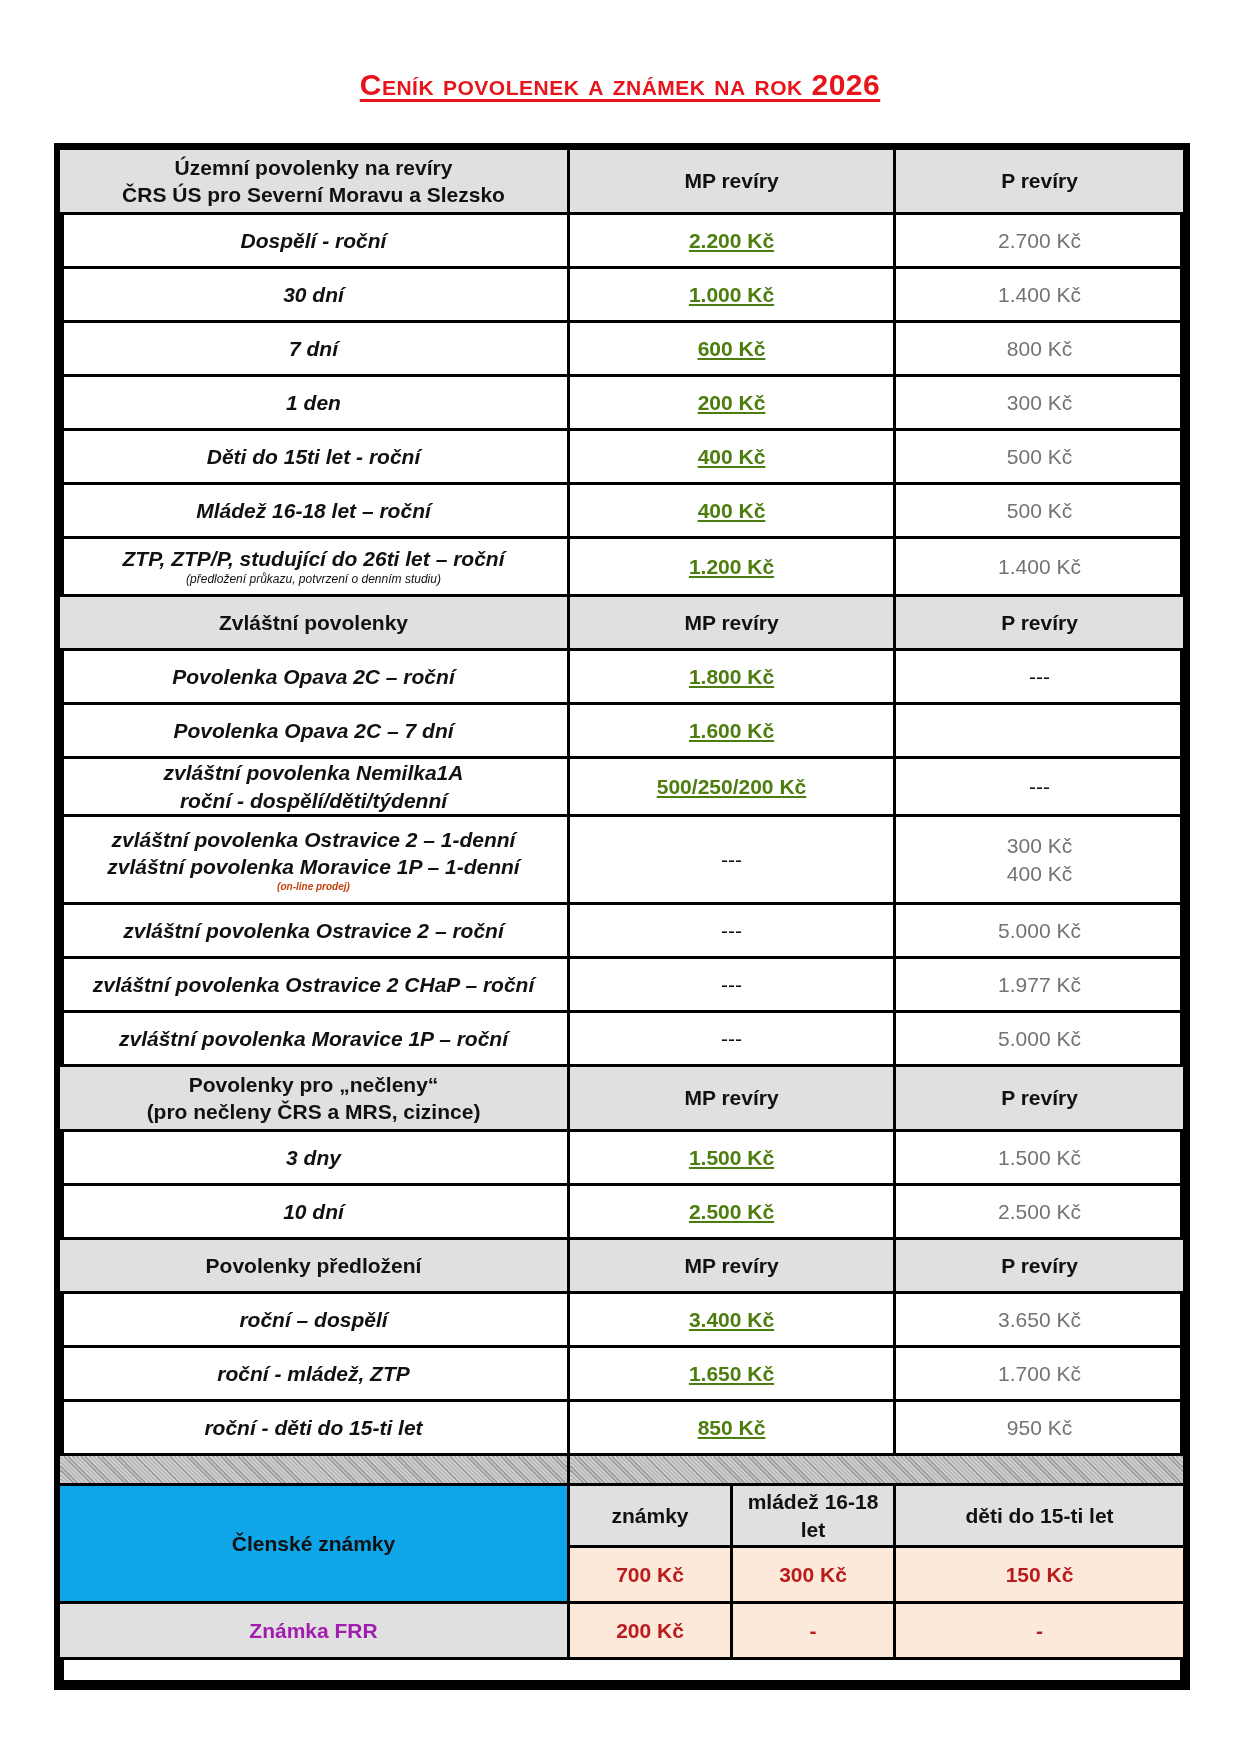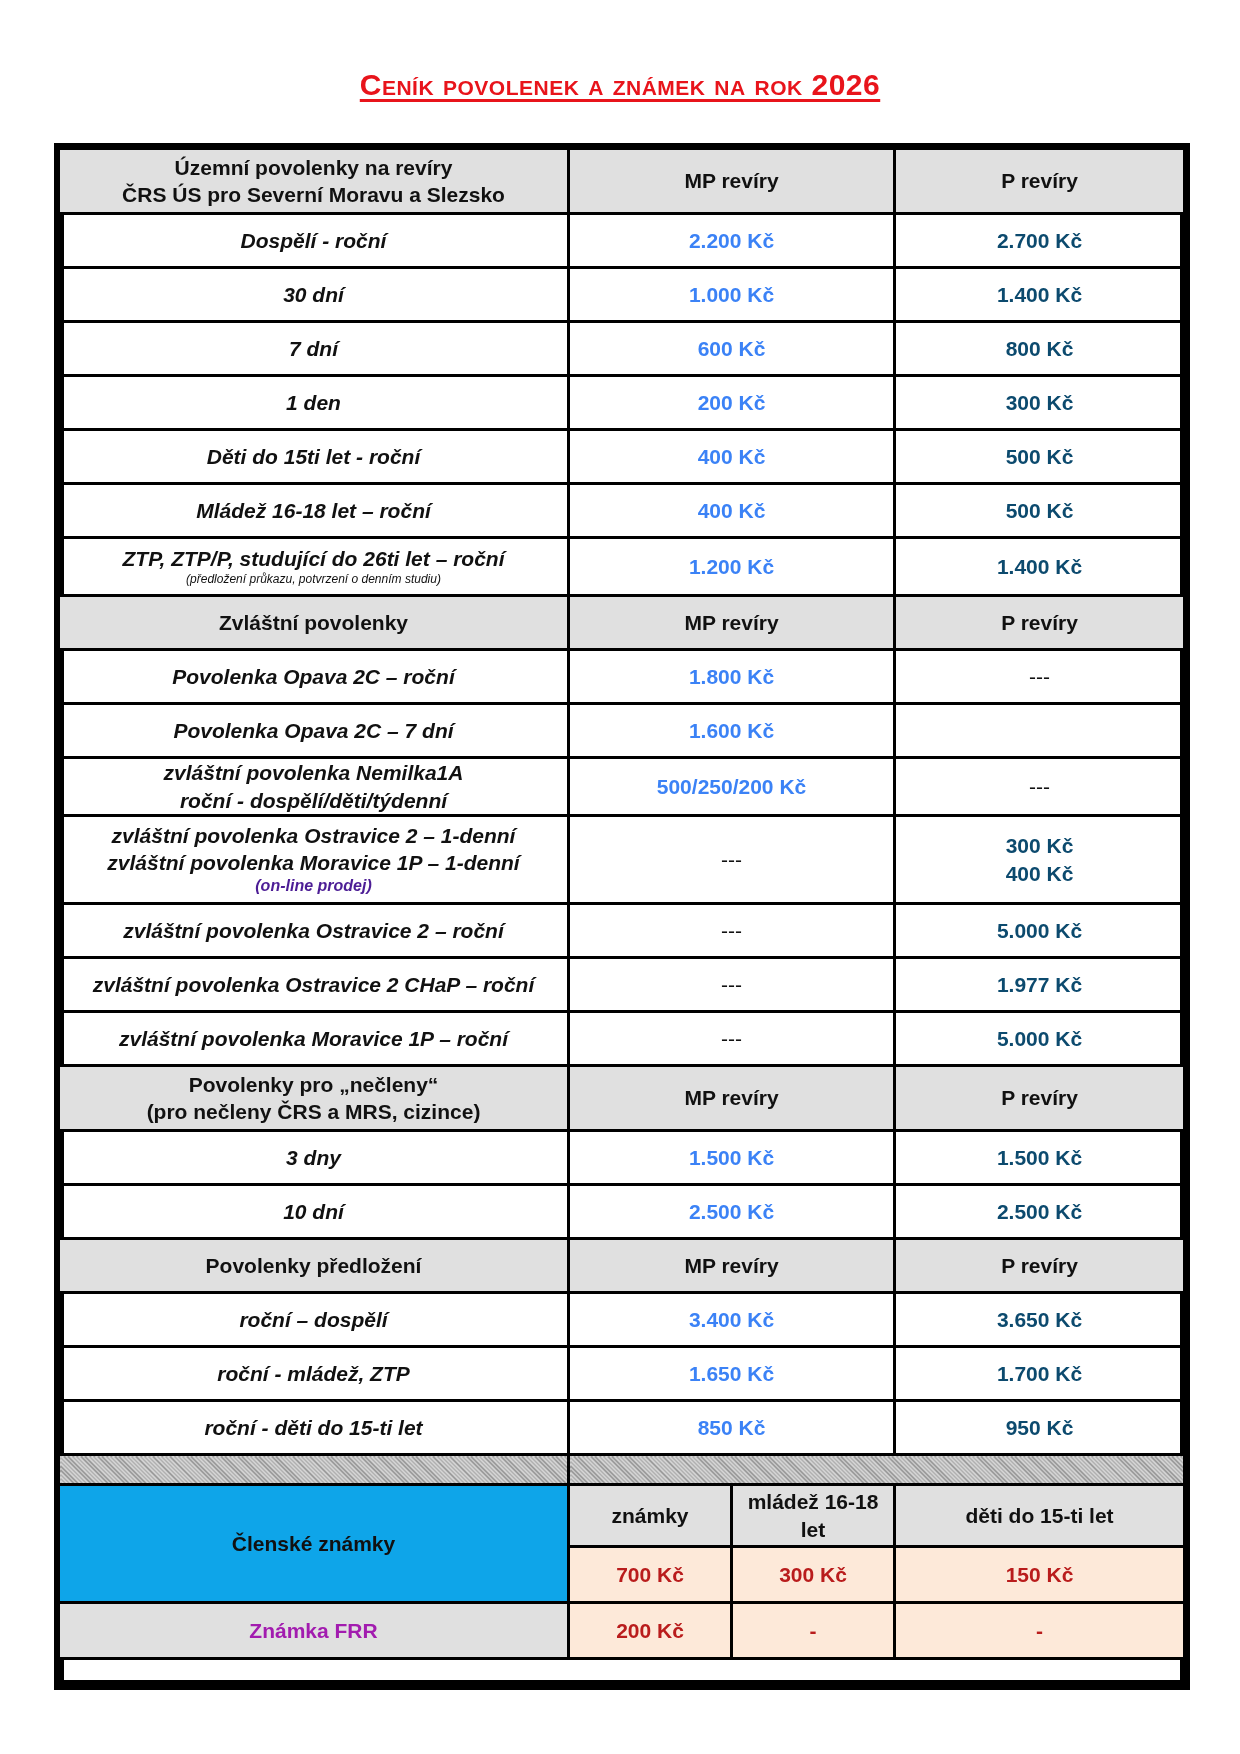--- a/index.html
+++ b/index.html
@@ -22,25 +22,25 @@
   table.price {
     position:absolute; left:57px; top:147px; width:1126px;
     border-collapse:collapse; table-layout:fixed;
   }
   table.price td {
     border:3px solid #000; text-align:center; vertical-align:middle;
     font-size:21px; line-height:1.3; padding:0 6px; box-sizing:border-box;
   }
   td.hdr { background:#e0e0e0; font-weight:bold; color:#111; }
   td.lbl { font-style:italic; font-weight:bold; color:#111; }
-  td.mp { color:#3b82f6; font-weight:bold; }
-  td.p  { color:#0c4a6e; font-weight:bold; }
+  td.mp { color:#4d7c0f; font-weight:bold;text-decoration:underline; }
+  td.p  { color:#737373; font-weight:normal; }
   td.dash { color:#111; font-weight:normal; }
   .small { font-size:12px; font-weight:normal; font-style:italic; display:block; }
-  .small-red { font-size:16px; font-weight:bold; font-style:italic; color:#4c1d95; display:block; }
+  .small-red { font-size:10px; font-weight:bold; font-style:italic; color:#c2410c; display:block; }
   td.hatch {
     background-color:#bdbdbd;
     background-image: repeating-linear-gradient(45deg, #8a8a8a 0 1px, #d6d6d6 1px 3px);
     height:30px;
   }
   td.peach { background:#fde9d9; font-weight:bold; color:#b91c1c; }
   td.sub { background:#e0e0e0; font-weight:bold; color:#111; vertical-align:top; padding-top:6px; }
   td.side { background:#0ea5e9; font-weight:bold; color:#111; }
   td.side-top { background:#e0e0e0; font-weight:bold; color:#a21caf; vertical-align:top; padding-top:10px; }
   .r54 { height:54px; }

